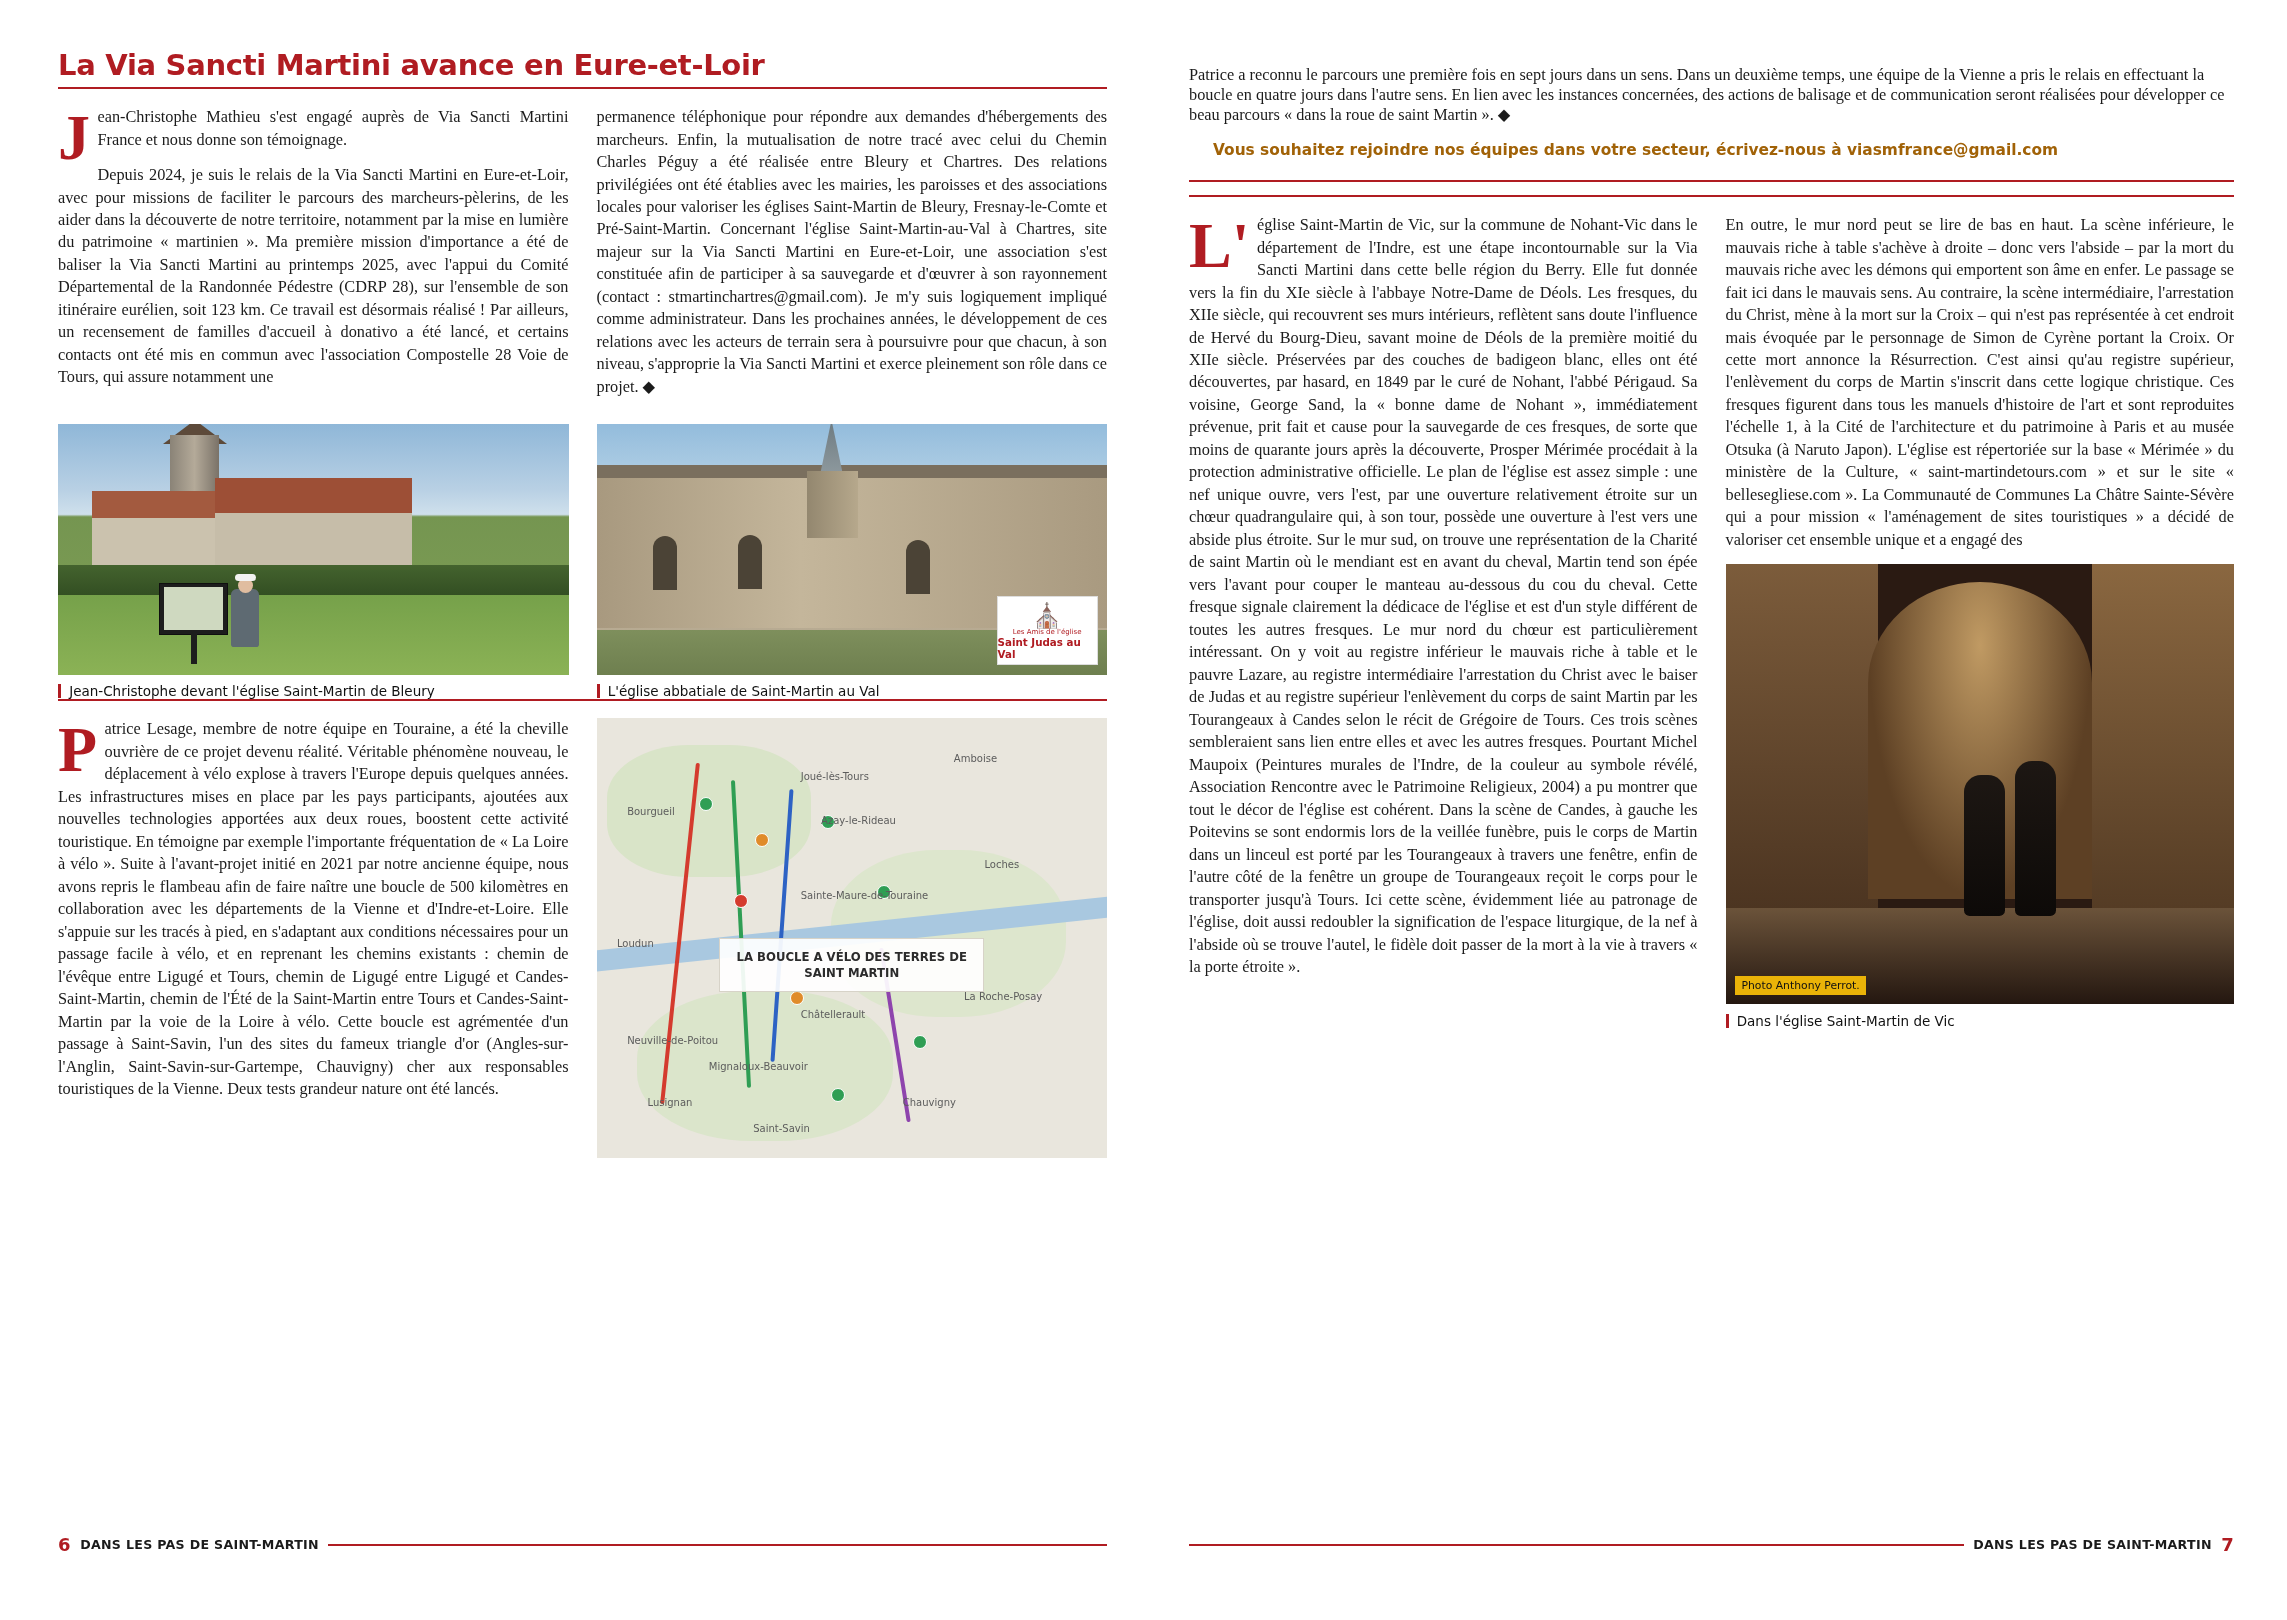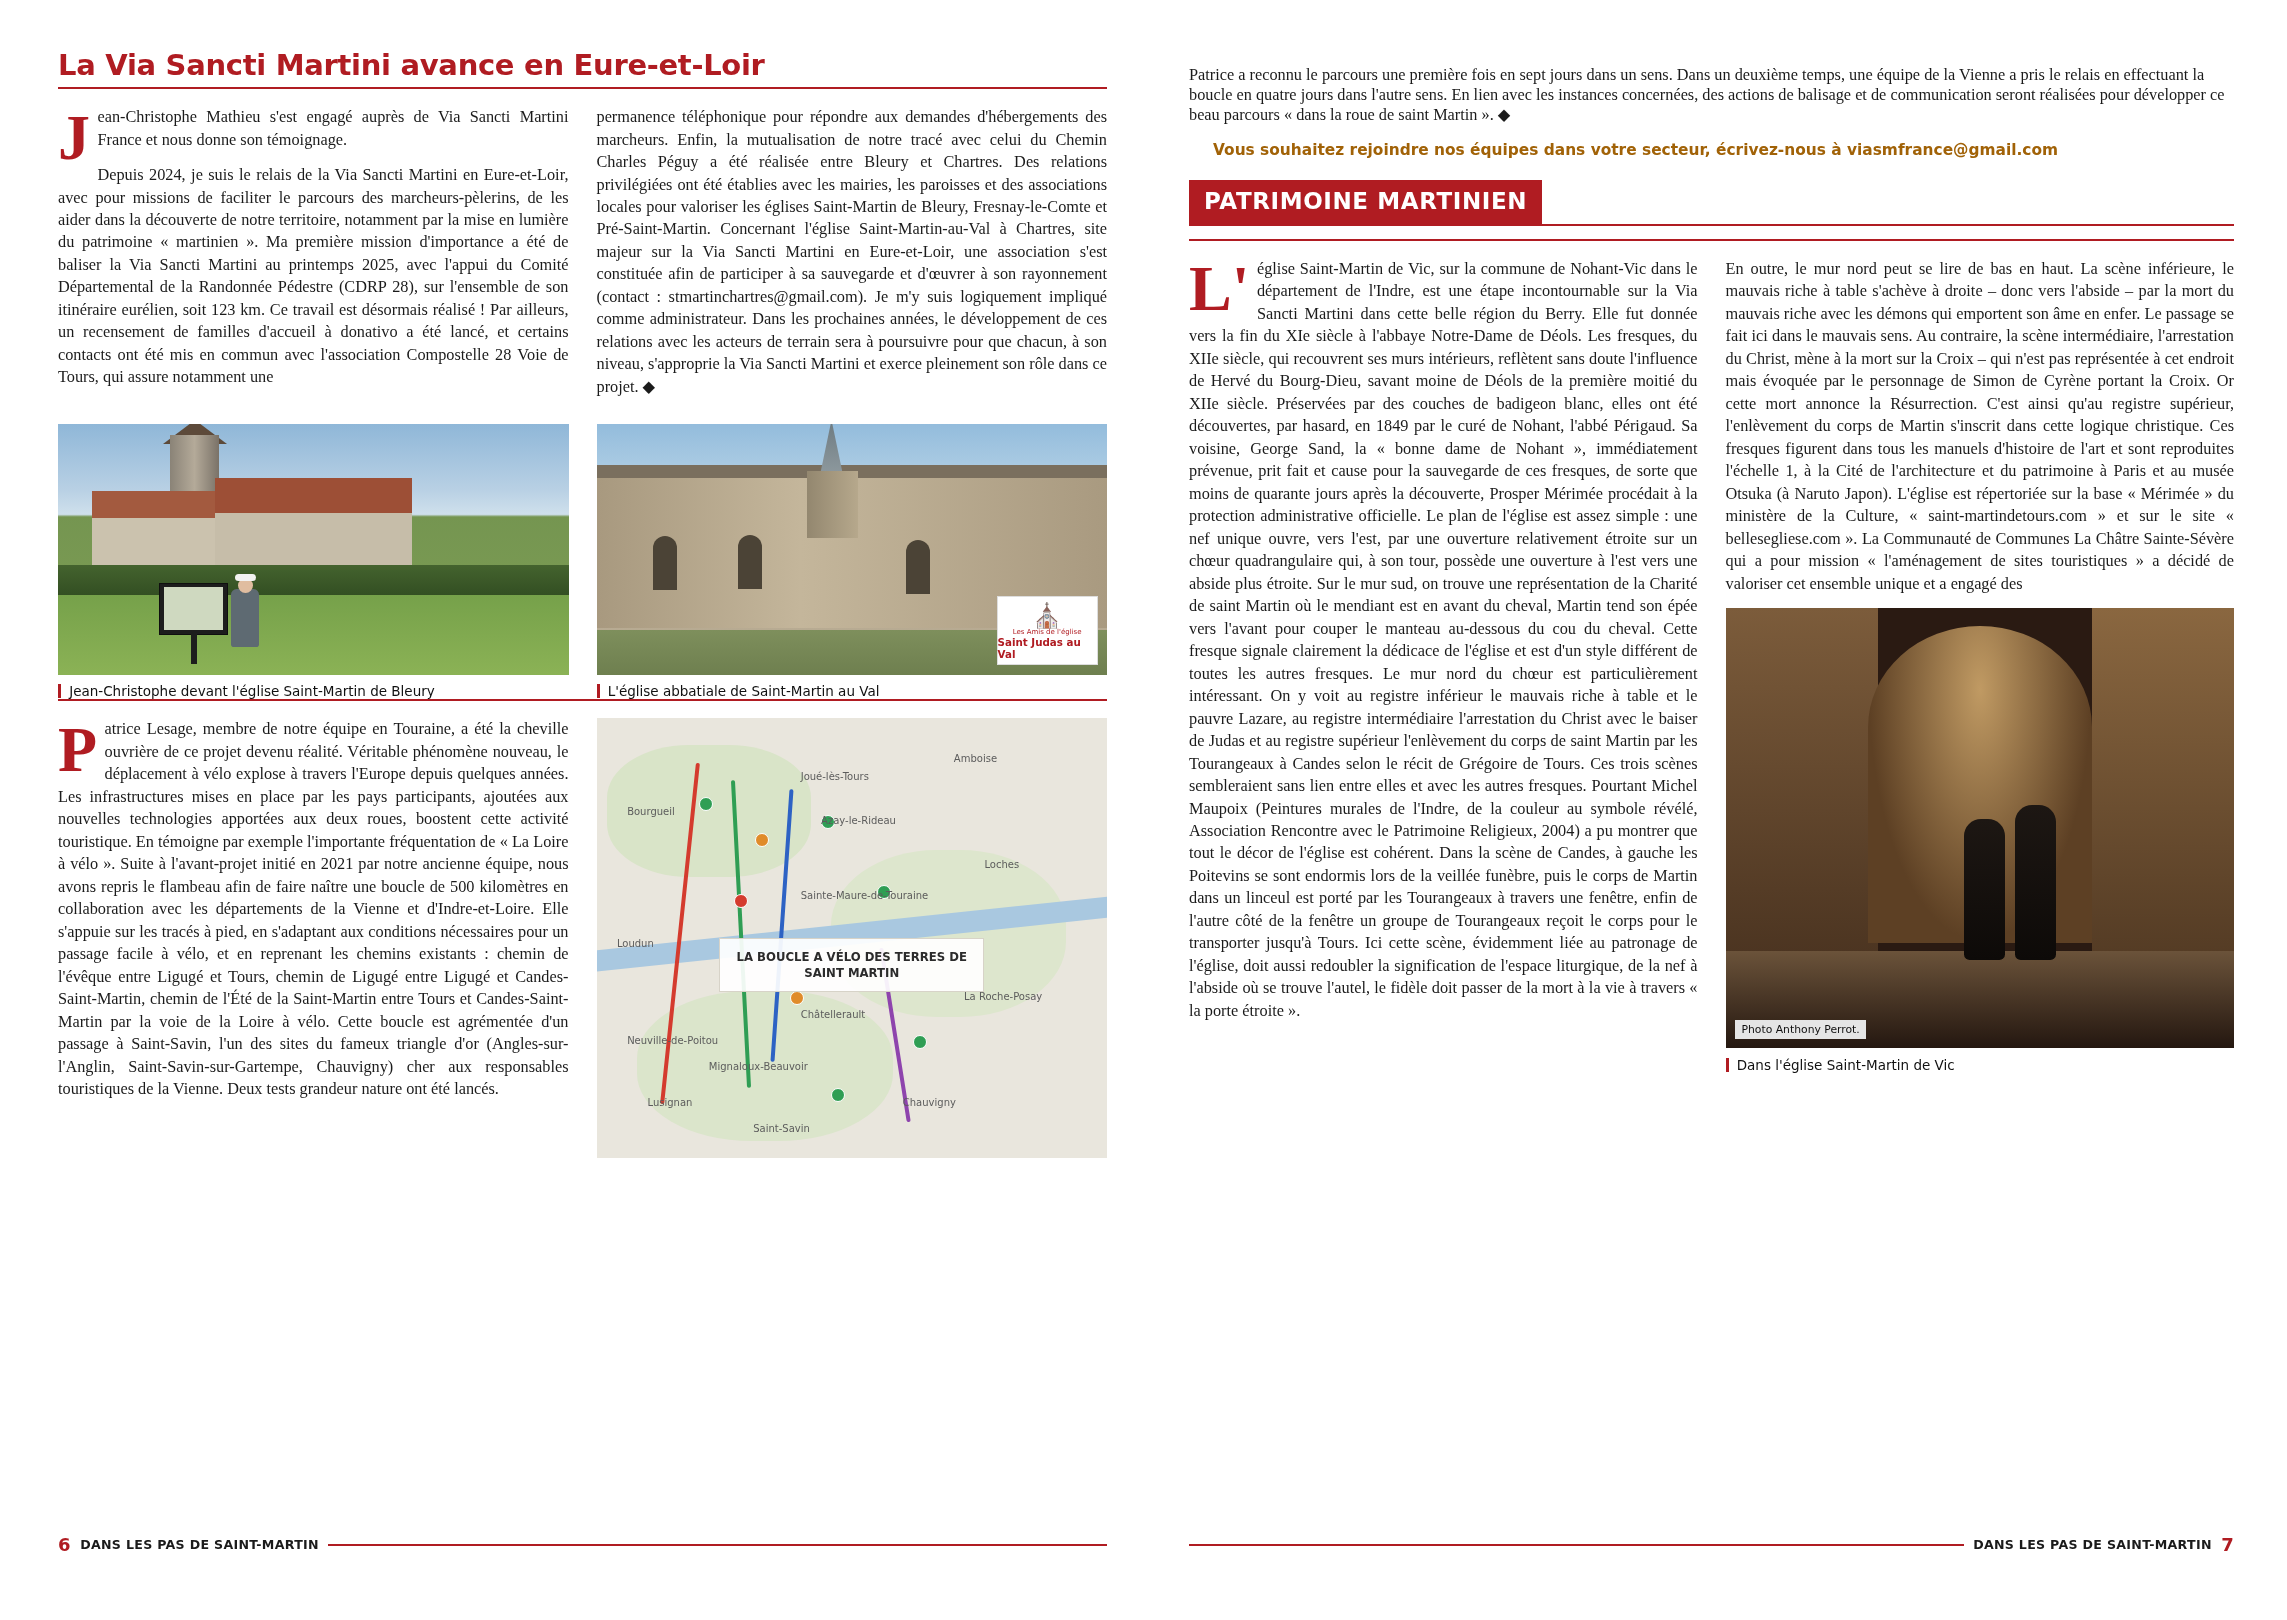--- a/index.html
+++ b/index.html
@@ -334,21 +334,21 @@
   }
   .ph-vic .fig {
     position:absolute; bottom:20%; width:41px; height:141px;
     background: linear-gradient(to bottom,#1d1713,#0d0a08);
     border-radius: 17px 17px 5.6px 5.6px;
   }
   .ph-vic .fig.a { left:47%; }
   .ph-vic .fig.b { left:57%; height:155px; }
   .ph-vic .credit {
     position:absolute; left:9.4px; bottom:9.4px;
-    background:#e5e5e5; color:#111;
+    background:#eab308; color:#111;
     font-family:"DejaVu Sans", sans-serif; font-size:10.8px;
     padding:2.8px 6.6px;
   }
 </style>
 </head>
 <body>
 
 <div class="page">
 
   <div class="page-half left">
@@ -456,21 +456,20 @@
     </div>
   </div>
 
   <div class="page-half right">
 
     <p class="para" style="font-size:16.3px;">Patrice a reconnu le parcours une première fois en sept jours dans un sens. Dans un deuxième temps, une équipe de la Vienne a pris le relais en effectuant la boucle en quatre jours dans l'autre sens. En lien avec les instances concernées, des actions de balisage et de communication seront réalisées pour développer ce beau parcours « dans la roue de saint Martin ». ◆</p>
 
     <p class="callout">Vous souhaitez rejoindre nos équipes dans votre secteur, écrivez-nous à viasmfrance@gmail.com</p>
 
     <div class="banner-wrap">
-      <span class="banner">PATRIMOINE MARTINIEN</span>
       <span class="filler"></span>
     </div>
 
     <div class="head-rule"></div>
 
     <div class="cols2">
       <div class="col">
         <p class="dropcap">L'église Saint-Martin de Vic, sur la commune de Nohant-Vic dans le département de l'Indre, est une étape incontournable sur la Via Sancti Martini dans cette belle région du Berry. Elle fut donnée vers la fin du XIe siècle à l'abbaye Notre-Dame de Déols. Les fresques, du XIIe siècle, qui recouvrent ses murs intérieurs, reflètent sans doute l'influence de Hervé du Bourg-Dieu, savant moine de Déols de la première moitié du XIIe siècle. Préservées par des couches de badigeon blanc, elles ont été découvertes, par hasard, en 1849 par le curé de Nohant, l'abbé Périgaud. Sa voisine, George Sand, la « bonne dame de Nohant », immédiatement prévenue, prit fait et cause pour la sauvegarde de ces fresques, de sorte que moins de quarante jours après la découverte, Prosper Mérimée procédait à la protection administrative officielle. Le plan de l'église est assez simple : une nef unique ouvre, vers l'est, par une ouverture relativement étroite sur un chœur quadrangulaire qui, à son tour, possède une ouverture à l'est vers une abside plus étroite. Sur le mur sud, on trouve une représentation de la Charité de saint Martin où le mendiant est en avant du cheval, Martin tend son épée vers l'avant pour couper le manteau au-dessous du cou du cheval. Cette fresque signale clairement la dédicace de l'église et est d'un style différent de toutes les autres fresques. Le mur nord du chœur est particulièrement intéressant. On y voit au registre inférieur le mauvais riche à table et le pauvre Lazare, au registre intermédiaire l'arrestation du Christ avec le baiser de Judas et au registre supérieur l'enlèvement du corps de saint Martin par les Tourangeaux à Candes selon le récit de Grégoire de Tours. Ces trois scènes sembleraient sans lien entre elles et avec les autres fresques. Pourtant Michel Maupoix (Peintures murales de l'Indre, de la couleur au symbole révélé, Association Rencontre avec le Patrimoine Religieux, 2004) a pu montrer que tout le décor de l'église est cohérent. Dans la scène de Candes, à gauche les Poitevins se sont endormis lors de la veillée funèbre, puis le corps de Martin dans un linceul est porté par les Tourangeaux à travers une fenêtre, enfin de l'autre côté de la fenêtre un groupe de Tourangeaux reçoit le corps pour le transporter jusqu'à Tours. Ici cette scène, évidemment liée au patronage de l'église, doit aussi redoubler la signification de l'espace liturgique, de la nef à l'abside où se trouve l'autel, le fidèle doit passer de la mort à la vie à travers « la porte étroite ».</p>
       </div>
       <div class="col">

